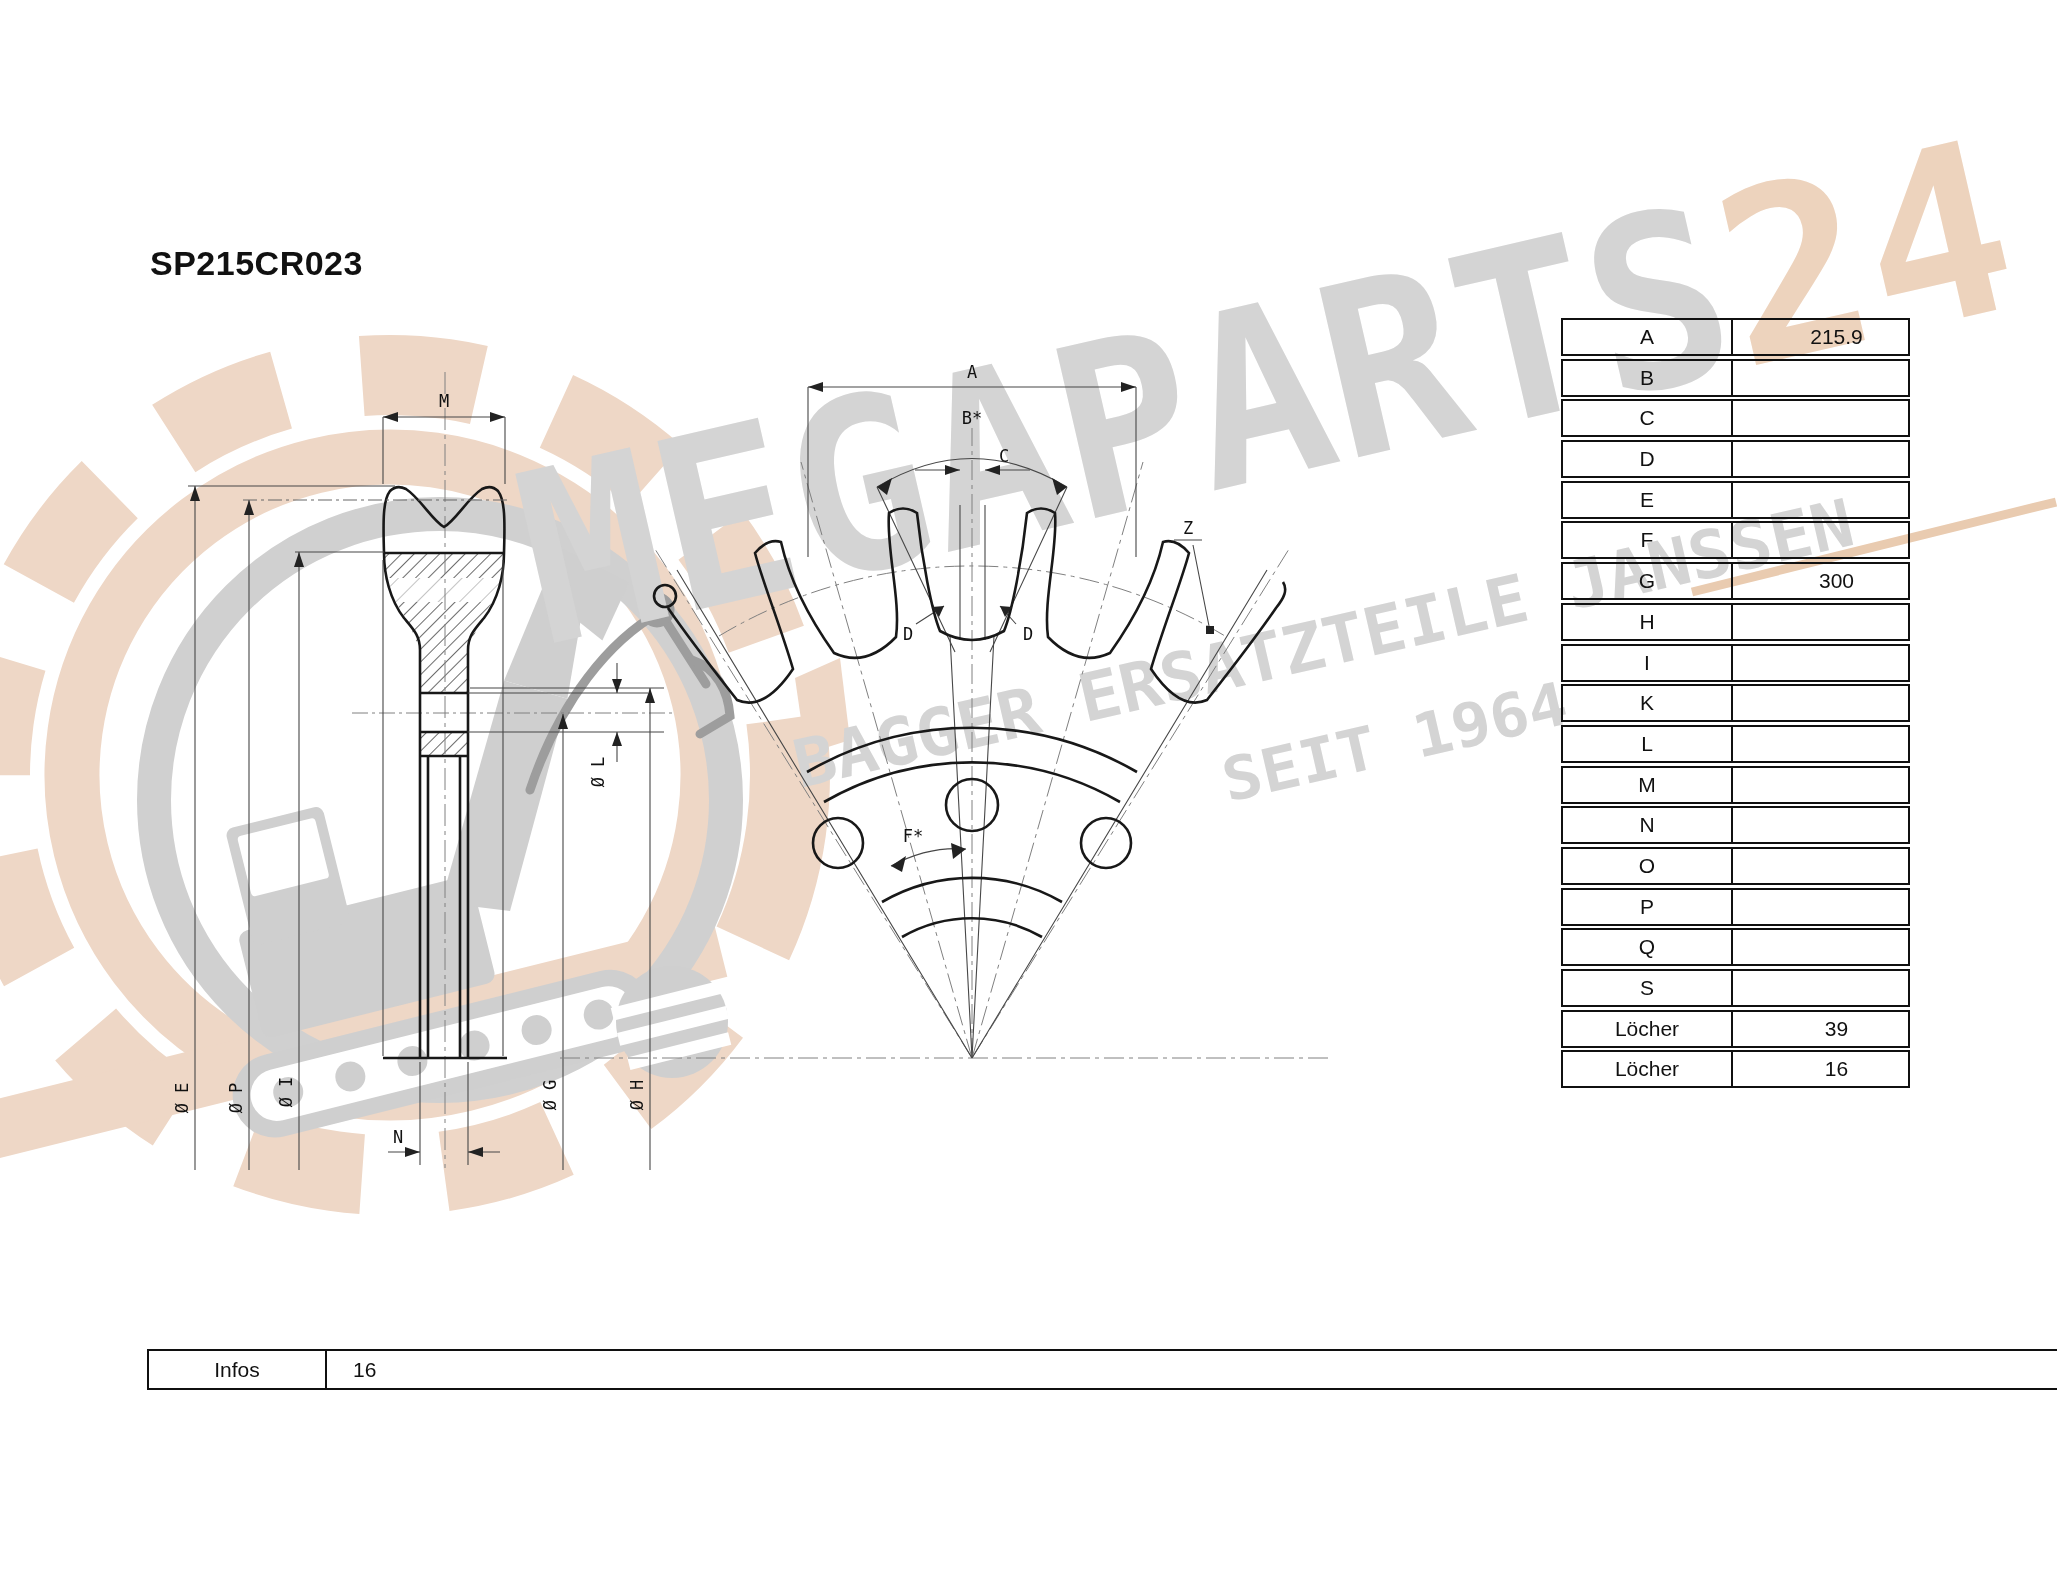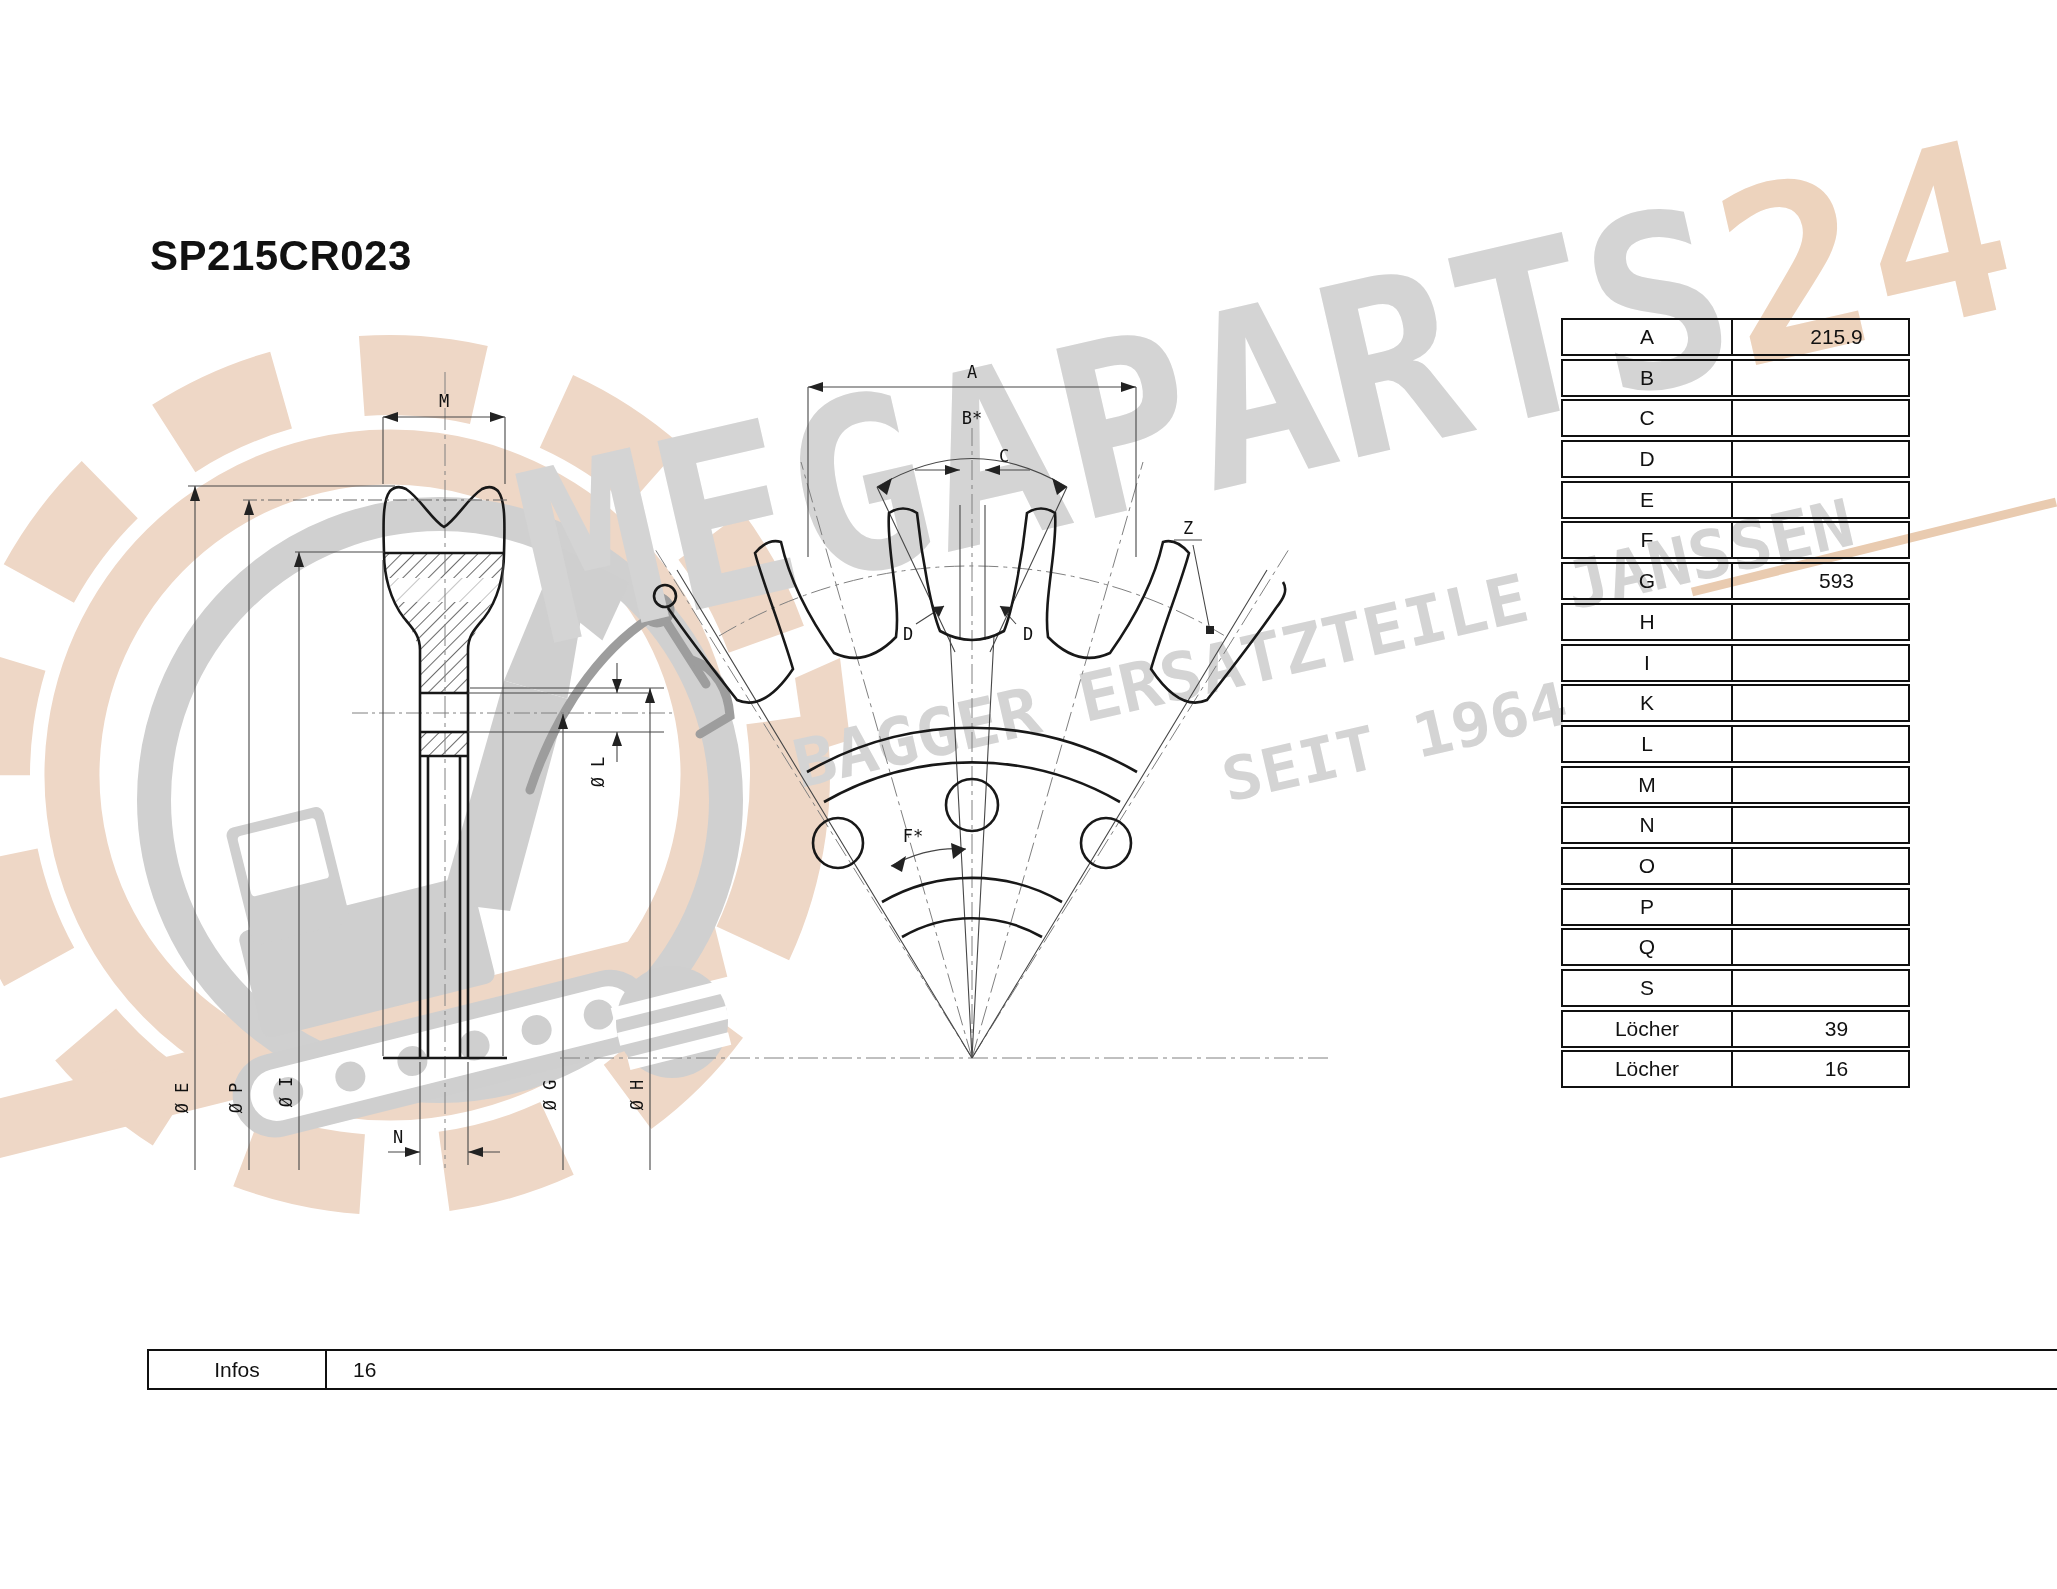--- a/index.html
+++ b/index.html
@@ -1,20 +1,20 @@
 <!DOCTYPE html>
 <html><head>
 <meta charset="utf-8">
 <style>
   html,body{margin:0;padding:0;}
   body{width:2057px;height:1589px;position:relative;background:#fff;overflow:hidden;
        font-family:"Liberation Sans",sans-serif;color:#111;}
   #stage{position:absolute;left:0;top:0;width:2057px;height:1589px;}
   svg text{font-family:"DejaVu Sans Mono","Liberation Mono",monospace;}
-  .page-title{position:absolute;left:150px;top:232px;font-size:42px;font-weight:bold;
+  .page-title{position:absolute;left:150px;top:244px;font-size:34px;font-weight:bold;
       letter-spacing:.5px;z-index:3;}
   
   .dim-table{position:absolute;left:1561px;top:318px;width:349px;z-index:3;}
   .t-row{display:flex;height:38px;margin-bottom:2.7px;border:2px solid #101010;box-sizing:border-box;background:transparent;}
   .t-label{flex:0 0 168px;border-right:2px solid #101010;display:flex;align-items:center;justify-content:center;
       font-size:21px;}
   .t-value{flex:1;display:flex;align-items:center;justify-content:center;font-size:21px;padding-left:32px;}
   
   .info-bar{position:absolute;left:147px;top:1349px;width:1999px;height:41px;border:2px solid #101010;
       box-sizing:border-box;display:flex;z-index:3;background:transparent;gap:16px;}
@@ -243,21 +243,21 @@
       <div class="t-value"></div>
     </div>
 
     <div class="t-row">
       <div class="t-label">F</div>
       <div class="t-value"></div>
     </div>
 
     <div class="t-row">
       <div class="t-label">G</div>
-      <div class="t-value">593</div>
+      <div class="t-value">300</div>
     </div>
 
     <div class="t-row">
       <div class="t-label">H</div>
       <div class="t-value"></div>
     </div>
 
     <div class="t-row">
       <div class="t-label">I</div>
       <div class="t-value"></div>

